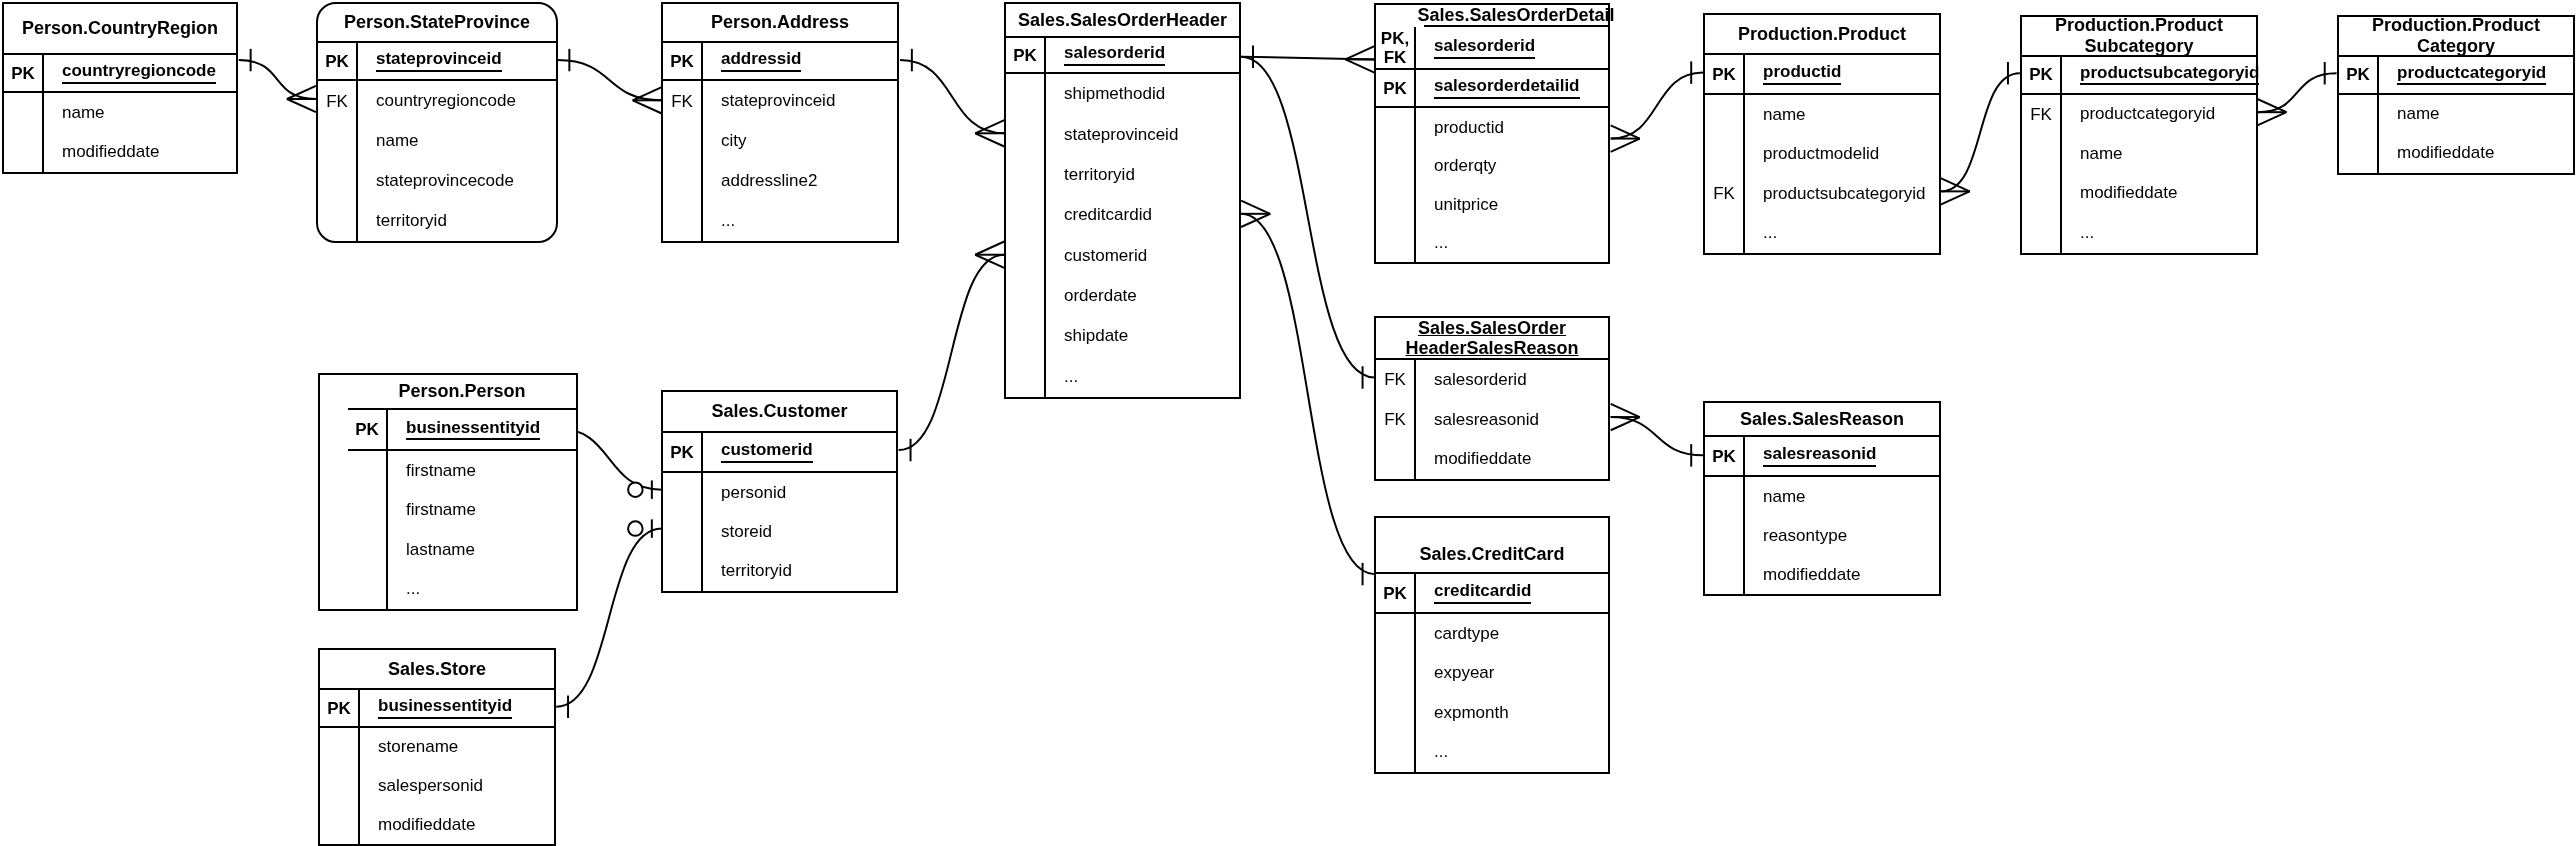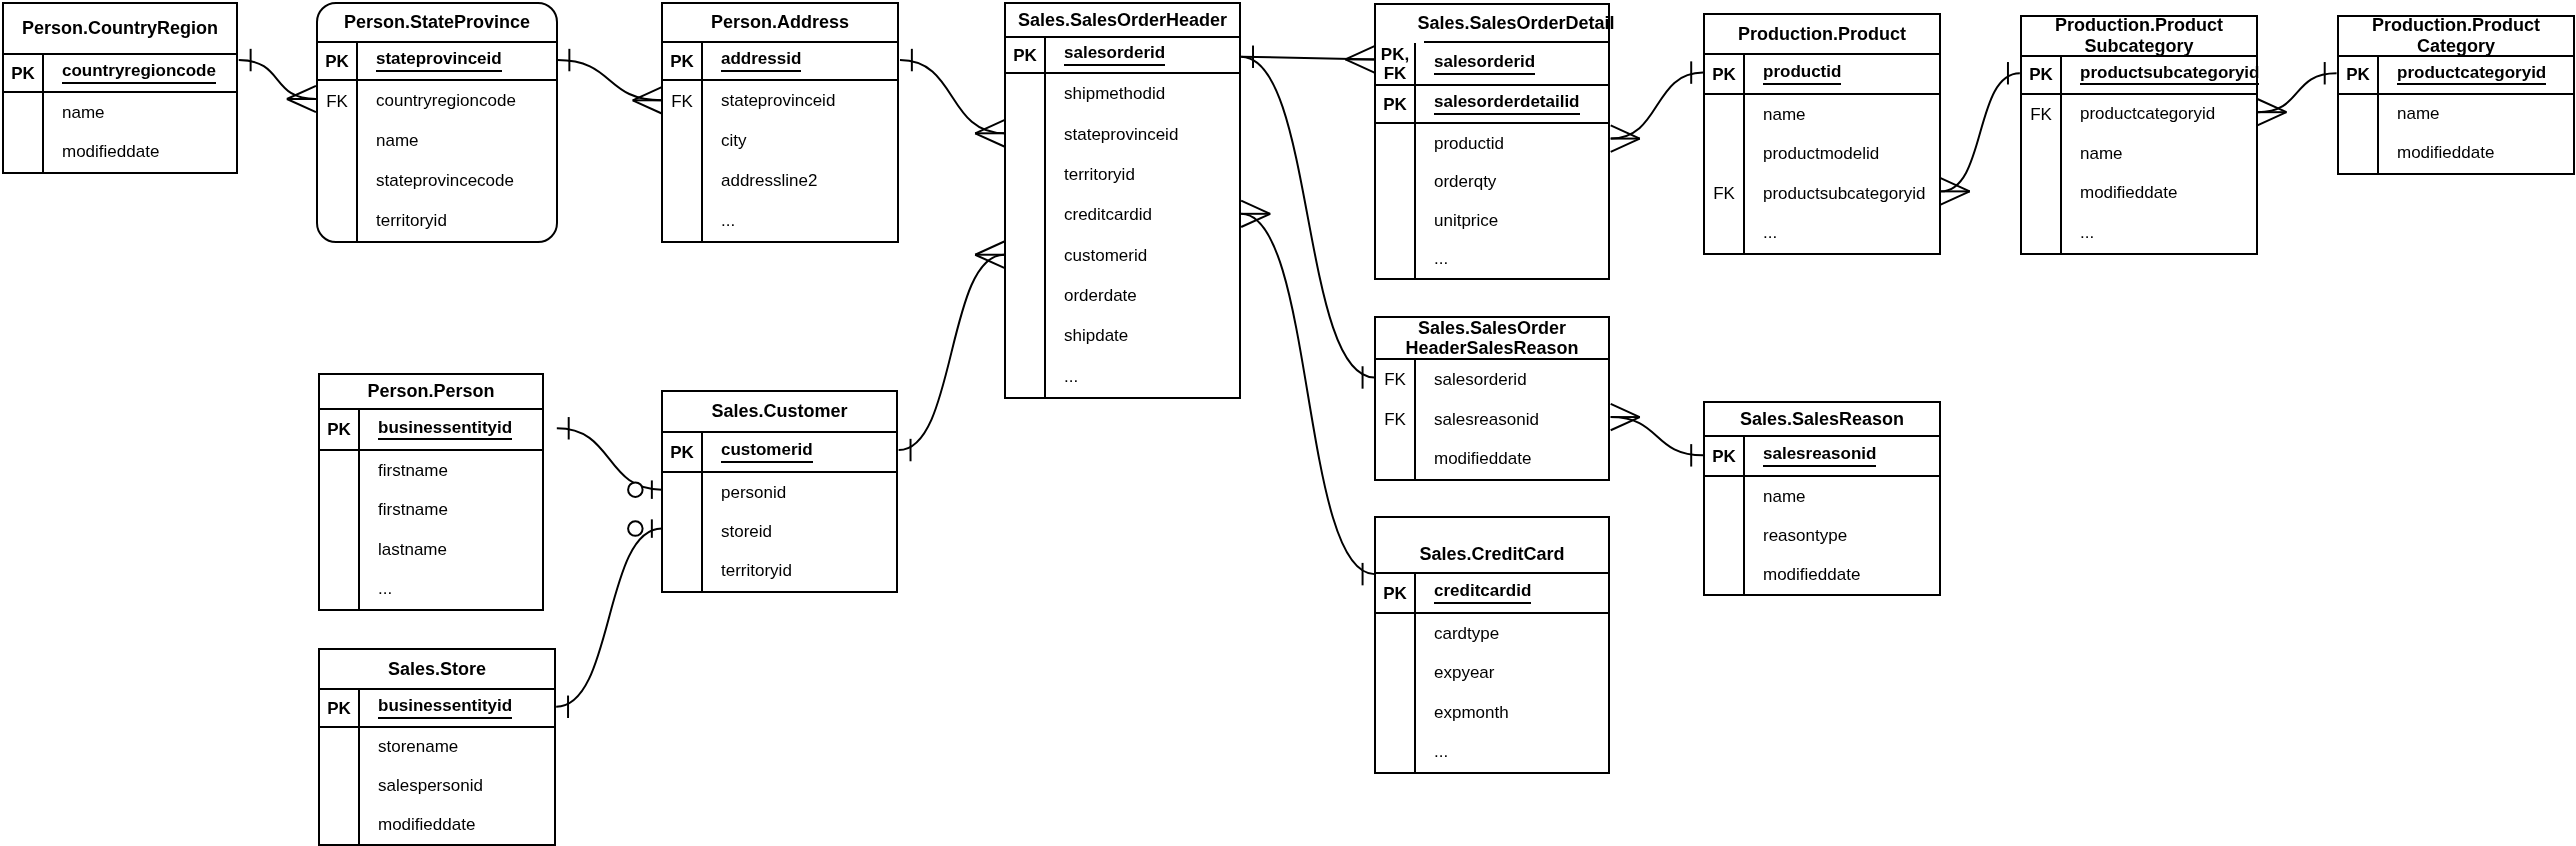--- a/index.html
+++ b/index.html
@@ -276,21 +276,21 @@
           <div class="e-field">
             <span>shipdate</span>
           </div>
           <div class="e-field">
             <span>...</span>
           </div>
         </div>
       </div>
     </div>
     <div class="entity" style="left: 1374px; top: 3.3px; width: 236px;">
-      <div class="e-header" style="height: 38px; margin-left: 48px;">
+      <div class="e-header" style="height: 22px; margin-left: 48px;">
         <div>Sales.SalesOrderDetail</div>
       </div>
       <div class="e-section" style="height: 43px;">
         <div class="e-keys">
           <div class="e-key bold">
             <div>PK,</div>
             <div>FK</div>
           </div>
         </div>
         <div class="e-fields">
@@ -442,21 +442,21 @@
         <div class="e-fields">
           <div class="e-field">
             <span>name</span>
           </div>
           <div class="e-field">
             <span>modifieddate</span>
           </div>
         </div>
       </div>
     </div>
-    <div class="entity" style="left: 318px; top: 373px; width: 226px;">
+    <div class="entity" style="left: 318px; top: 373px; width: 260px; padding-left: 28px;">
       <div class="e-header" style="height: 35px;">
         <div>Person.Person</div>
       </div>
       <div class="e-section" style="height: 41px;">
         <div class="e-keys">
           <div class="e-key bold">
             <div>PK</div>
           </div>
         </div>
         <div class="e-fields">
@@ -552,21 +552,21 @@
           <div class="e-field">
             <span>salespersonid</span>
           </div>
           <div class="e-field">
             <span>modifieddate</span>
           </div>
         </div>
       </div>
     </div>
     <div class="entity" style="left: 1374px; top: 316px; width: 236px;">
-      <div class="e-header" style="height: 42px;">
+      <div class="e-header" style="height: 42px; text-decoration: underline;">
         <div>Sales.SalesOrder</div>
         <div>HeaderSalesReason</div>
       </div>
       <div class="e-section last" style="height: 119px;">
         <div class="e-keys">
           <div class="e-key">
             <div>FK</div>
           </div>
           <div class="e-key">
             <div>FK</div>

